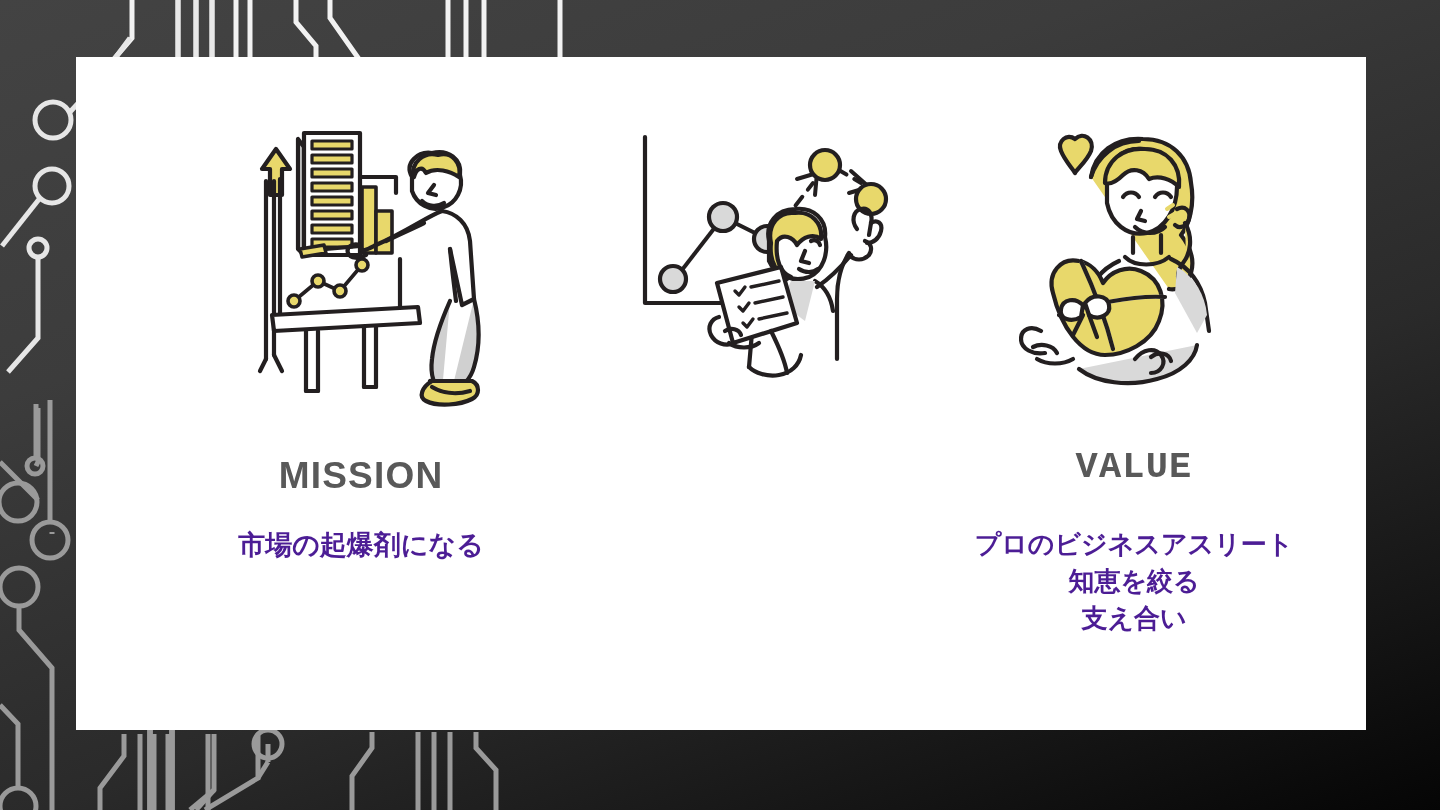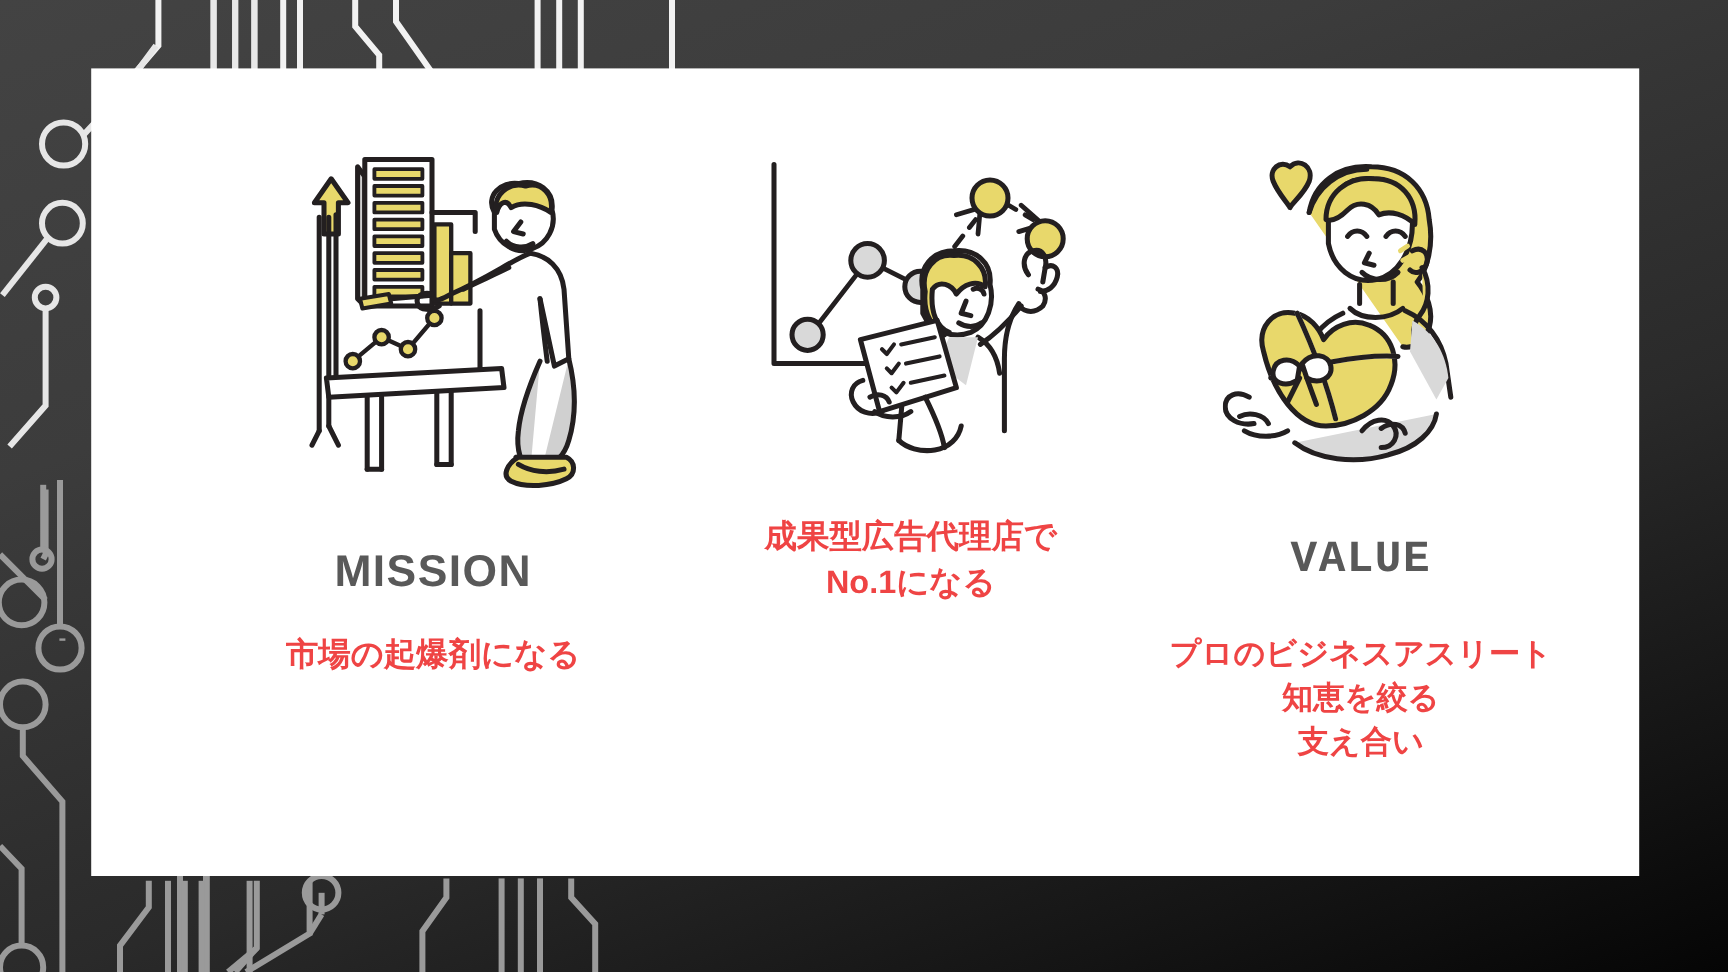--- a/index.html
+++ b/index.html
@@ -66,21 +66,21 @@
     line-height: 1;
   }
   .col-mission .heading { margin-top: 48px; }
   .col-vision  .heading { margin-top: 52px; }
   .col-value   .heading { margin-top: 54px; }
 
   .body-text {
     margin-top: 32px;
     font-size: 27px;
     font-weight: bold;
-    color: #ef4444;
+    color: #4c1d95;
     line-height: 1.42;
     text-align: center;
     white-space: pre-line;
   }
   .col-value .body-text { font-size: 26px; margin-top: 42px; }
 </style>
 </head>
 <body>
 
 <div id="slide">
@@ -292,22 +292,20 @@
 
             <path d="M100 196 C92 198 88 206 92 214 C96 222 106 226 116 222"></path>
             <path d="M106 210 C112 206 120 208 122 214"></path>
             <path d="M110 222 C118 228 132 228 140 222"></path>
 
             <path d="M130 246 C136 252 148 256 160 254 C172 252 180 244 182 234"></path>
             <path d="M152 210 C160 226 166 240 168 252"></path>
           </g>
         </svg>
 
-        <div class="body-text">成果型広告代理店で
-No.1になる</div>
       </div>
 
       <div class="column col-value">
 
         <svg class="illus" width="230" height="278" viewBox="0 0 230 278" xmlns="http://www.w3.org/2000/svg">
           <g fill="none" stroke="#231f20" stroke-width="4.2" stroke-linecap="round" stroke-linejoin="round">
 
             <path d="M42 34 C38 24 48 16 56 22 C64 14 76 22 72 34 C68 44 58 52 56 56 C54 52 46 44 42 34 Z" fill="#e8d86b"></path>
 
             <path d="M72 60 C76 36 96 20 124 22 C152 22 170 40 172 66 C176 88 170 108 162 118 C170 128 176 142 172 156 C168 168 158 174 150 172" fill="#e8d86b"></path>

